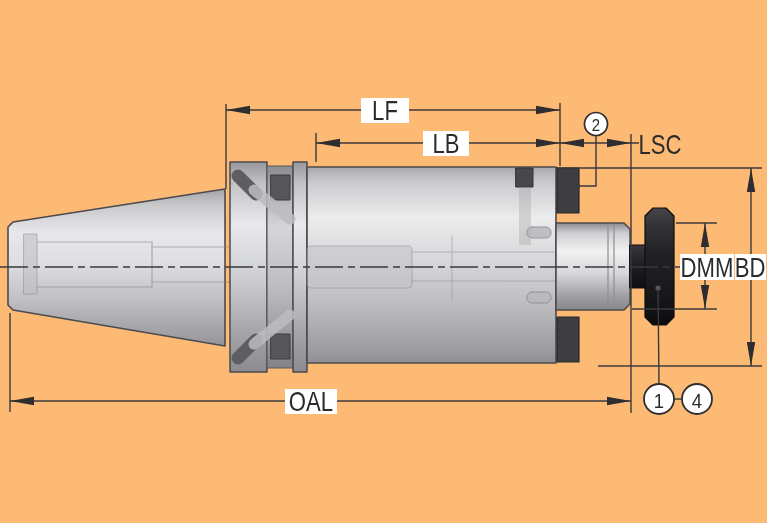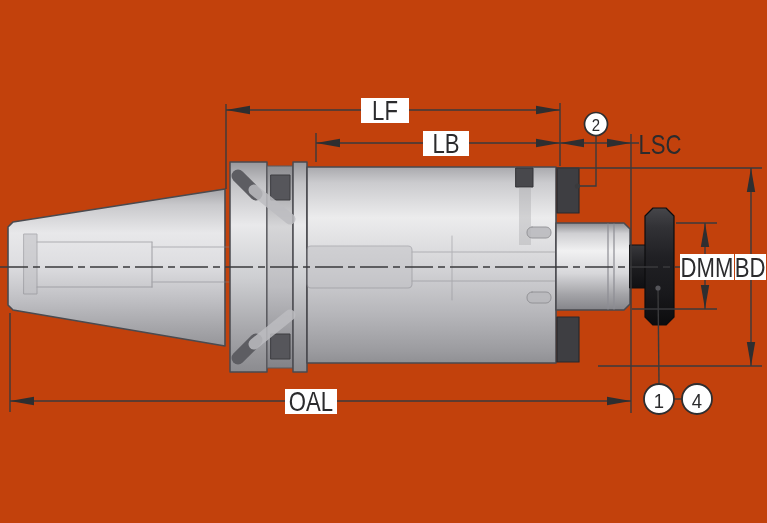--- a/index.html
+++ b/index.html
@@ -1,16 +1,16 @@
 <!DOCTYPE html>
 <html><head>
 <meta charset="utf-8">
 <style>
   html,body{margin:0;padding:0;background:#fff;}
-  .canvas{position:relative;width:767px;height:523px;background:#c2410c;overflow:hidden;
+  .canvas{position:relative;width:767px;height:523px;background:#fdba74;overflow:hidden;
           font-family:"Liberation Sans", sans-serif;}
   svg{display:block;}
   text{fill:#2b2b2d;font-family:"Liberation Sans", sans-serif;}
   .dimtext{font-size:27px;}
   .balloontext{font-weight:400;}
 </style>
 </head>
 <body>
 
 <div class="canvas">

